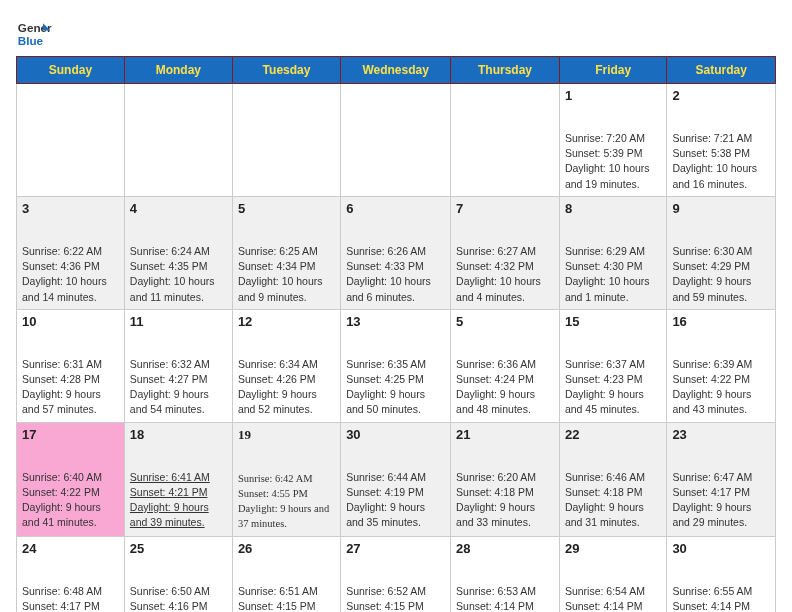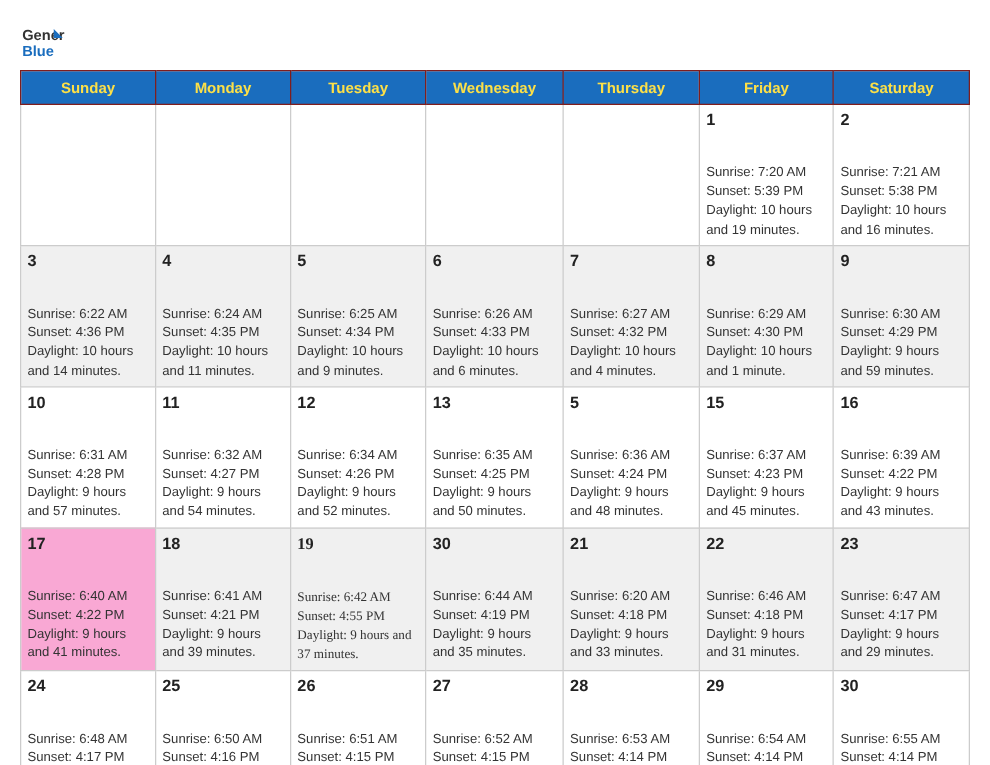--- a/index.html
+++ b/index.html
@@ -218,21 +218,21 @@
       </tr>
       <tr>
         <td style="background: #f9a8d4;">
           <span class="day-number">17</span>
           <div class="day-info" style="white-space: pre-line;">Sunrise: 6:40 AM
 Sunset: 4:22 PM
 Daylight: 9 hours and 41 minutes.</div>
         </td>
         <td style="background: rgb(240, 240, 240);">
           <span class="day-number">18</span>
-          <div class="day-info" style="white-space: pre-line;">Sunrise: 6:41 AM
+          <div class="day-info" style="white-space: pre-line; text-decoration: underline;">Sunrise: 6:41 AM
 Sunset: 4:21 PM
 Daylight: 9 hours and 39 minutes.</div>
         </td>
         <td style="background: rgb(240, 240, 240); font-family: Liberation Serif, serif;">
           <span class="day-number">19</span>
           <div class="day-info" style="white-space: pre-line;">Sunrise: 6:42 AM
 Sunset: 4:55 PM
 Daylight: 9 hours and 37 minutes.</div>
         </td>
         <td style="background: rgb(240, 240, 240);">

